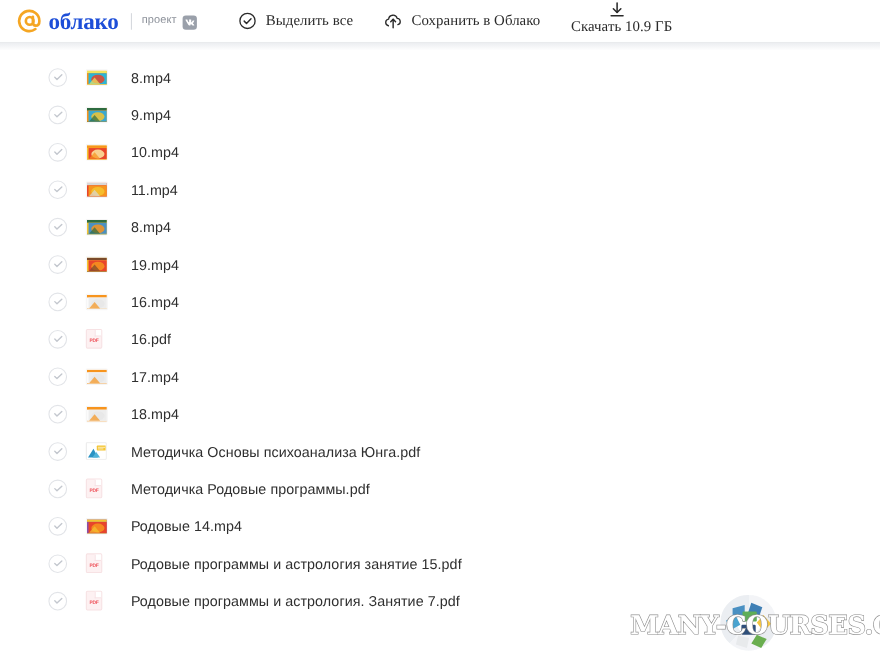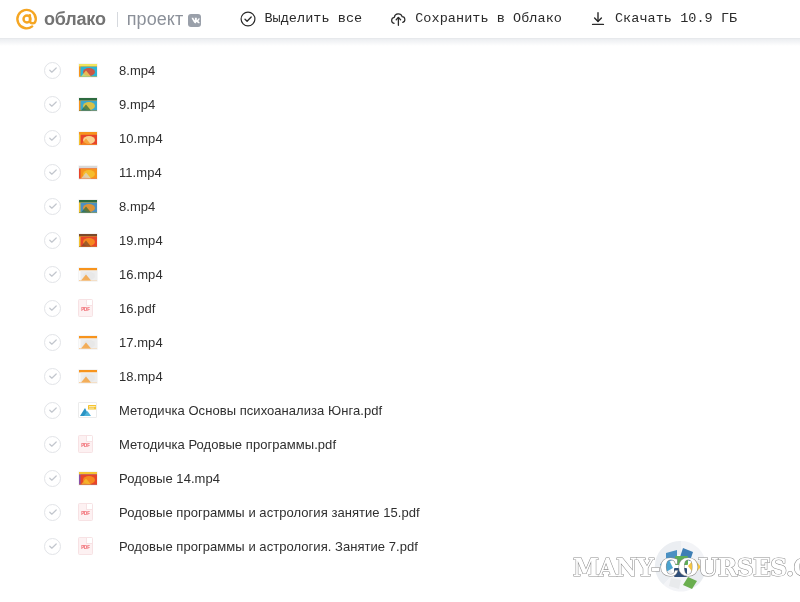--- a/index.html
+++ b/index.html
@@ -33,38 +33,39 @@
   .at-mark {
     position: relative;
     width: 26px;
     height: 26px;
     margin-right: 4px;
     flex: 0 0 auto;
   }
   .at-mark svg { display: block; }
 
   .brand-word {
-    font-size: 18px;
+    font-size: 21px;
     font-weight: bold;
-    color: #737373;
+    color: #1d4ed8;
     letter-spacing: -0.2px;
     line-height: 1;
     position: relative;
     top: 0px;
+    font-family: Liberation Serif, serif;
   }
 
   .brand-divider {
     width: 1px;
     height: 15px;
     background: #d6d9de;
     margin: 0 9px 0 11px;
   }
 
   .brand-project {
-    font-size: 18px;
+    font-size: 10px;
     color: #8b9099;
     letter-spacing: 0.1px;
     line-height: 1;
   }
 
   .vk-badge {
     margin-left: 5px;
     width: 13px;
     height: 13px;
     border-radius: 3px;
@@ -86,23 +87,23 @@
   }
 
   .tb-btn {
     display: flex;
     align-items: center;
     height: 38px;
     margin-right: 28px;
     cursor: pointer;
     background: none;
     border: none;
-    font-family: Liberation Mono, monospace;
-  }
-  .tb-btn:last-child { margin-right: 12px; }
+    font-family: Liberation Serif, serif;
+  }
+  .tb-btn:last-child { margin-right: 12px; flex-direction: column; }
 
   .tb-icon {
     width: 17px;
     height: 17px;
     margin-right: 8px;
     display: flex;
     align-items: center;
     justify-content: center;
     flex: 0 0 auto;
   }

